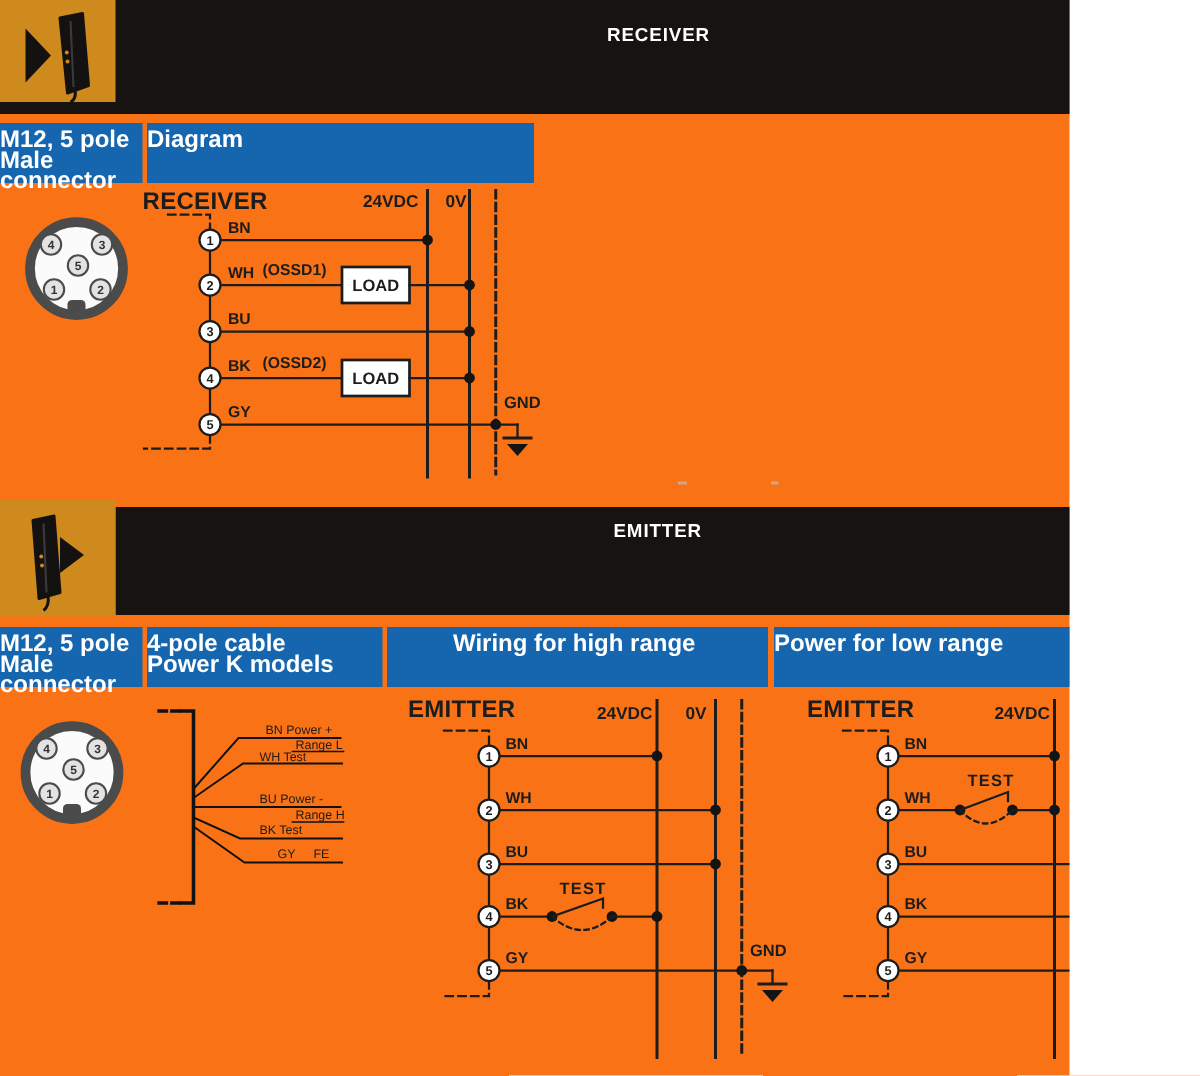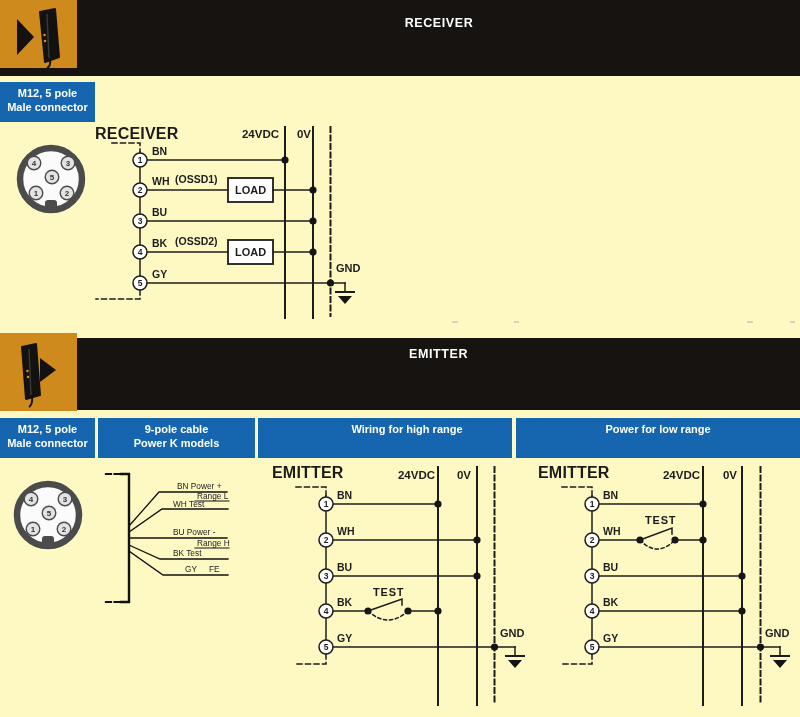--- a/index.html
+++ b/index.html
@@ -1,23 +1,23 @@
 <!DOCTYPE html>
 <html><head>
 <meta charset="utf-8">
 <style>
   html,body{margin:0;padding:0;background:#fff;}
-  .page{position:relative;width:800px;height:717px;background:#fef9c3;overflow:hidden;
+  .page{position:relative;width:713px;height:717px;background:#f97316;overflow:hidden;
         font-family:"Liberation Sans",sans-serif;}
   .blackbar{position:absolute;background:#171311;}
   .bar-title{position:absolute;color:#fff;font-weight:700;font-size:12.5px;
              letter-spacing:.6px;text-align:center;}
   .orangebox{position:absolute;background:#CF8A1E;}
-  .bluecell{position:absolute;background:#1566AE;color:#fff;font-weight:700;font-size:11px;
-            line-height:13.5px;text-align:center;padding-top:5px;box-sizing:border-box;}
+  .bluecell{position:absolute;background:#1566AE;color:#fff;font-weight:700;font-size:16px;
+            line-height:13.5px;padding-top:5px;box-sizing:border-box;}
   .artifact{position:absolute;height:2px;background:#c2c2c2;opacity:.65;}
   svg{position:absolute;left:0;}
   svg text{fill:#1c1c1c;}
   .w{stroke:#1c1c1c;stroke-width:1.5;fill:none;stroke-linecap:square;}
   .w2{stroke:#1c1c1c;stroke-width:2;fill:none;stroke-linecap:square;}
   .dash{stroke-dasharray:5 3.5;}
   .dash2{stroke-dasharray:3 3;}
   .dot{fill:#141414;stroke:none;}
   .pin{fill:#fff;stroke:#1c1c1c;stroke-width:1.5;}
   .loadbox{fill:#fff;stroke:#1c1c1c;stroke-width:1.8;}
@@ -55,20 +55,23 @@
       <circle cx="44.5" cy="35" r="1.3" fill="#CF8A1E"></circle>
       <circle cx="45" cy="41" r="1.3" fill="#CF8A1E"></circle>
       <path d="M50,60 Q51,66 47,68" stroke="#141210" stroke-width="2" fill="none"></path>
     </svg>
   </div>
 
   <div class="bluecell" style="left:0;top:82px;width:95px;height:40px;">
     <div>M12, 5 pole</div>
     <div>Male connector</div>
   </div>
+  <div class="bluecell" style="left:98px;top:82px;width:258px;height:40px;">
+    <div>Diagram</div>
+  </div>
 
   <svg width="800" height="210" viewBox="0 122 800 210" style="top:122px;">
 
     <g transform="translate(51,179)">
       <circle cx="0" cy="0" r="31" class="ring"></circle>
       <rect x="-6" y="21" width="12" height="11" rx="3" class="notch"></rect>
       <circle cx="-17" cy="-16" r="6.8" class="cpin"></circle>
       <text x="-17" y="-13" class="t-cpin">4</text>
       <circle cx="17" cy="-16" r="6.8" class="cpin"></circle>
       <text x="17" y="-13" class="t-cpin">3</text>
@@ -154,21 +157,21 @@
       <circle cx="28" cy="44" r="1.3" fill="#CF8A1E"></circle>
       <path d="M32,64 Q33,71 29,74" stroke="#141210" stroke-width="2" fill="none"></path>
     </svg>
   </div>
 
   <div class="bluecell" style="left:0;top:418px;width:95px;height:40px;">
     <div>M12, 5 pole</div>
     <div>Male connector</div>
   </div>
   <div class="bluecell" style="left:98px;top:418px;width:157px;height:40px;">
-    <div>9-pole cable</div>
+    <div>4-pole cable</div>
     <div>Power K models</div>
   </div>
   <div class="bluecell" style="left:258px;top:418px;width:254px;height:40px;padding-left:44px;">
     <div>Wiring for high range</div>
   </div>
   <div class="bluecell" style="left:516px;top:418px;width:284px;height:40px;">
     <div>Power for low range</div>
   </div>
 
   <svg width="800" height="259" viewBox="0 458 800 259" style="top:458px;">

